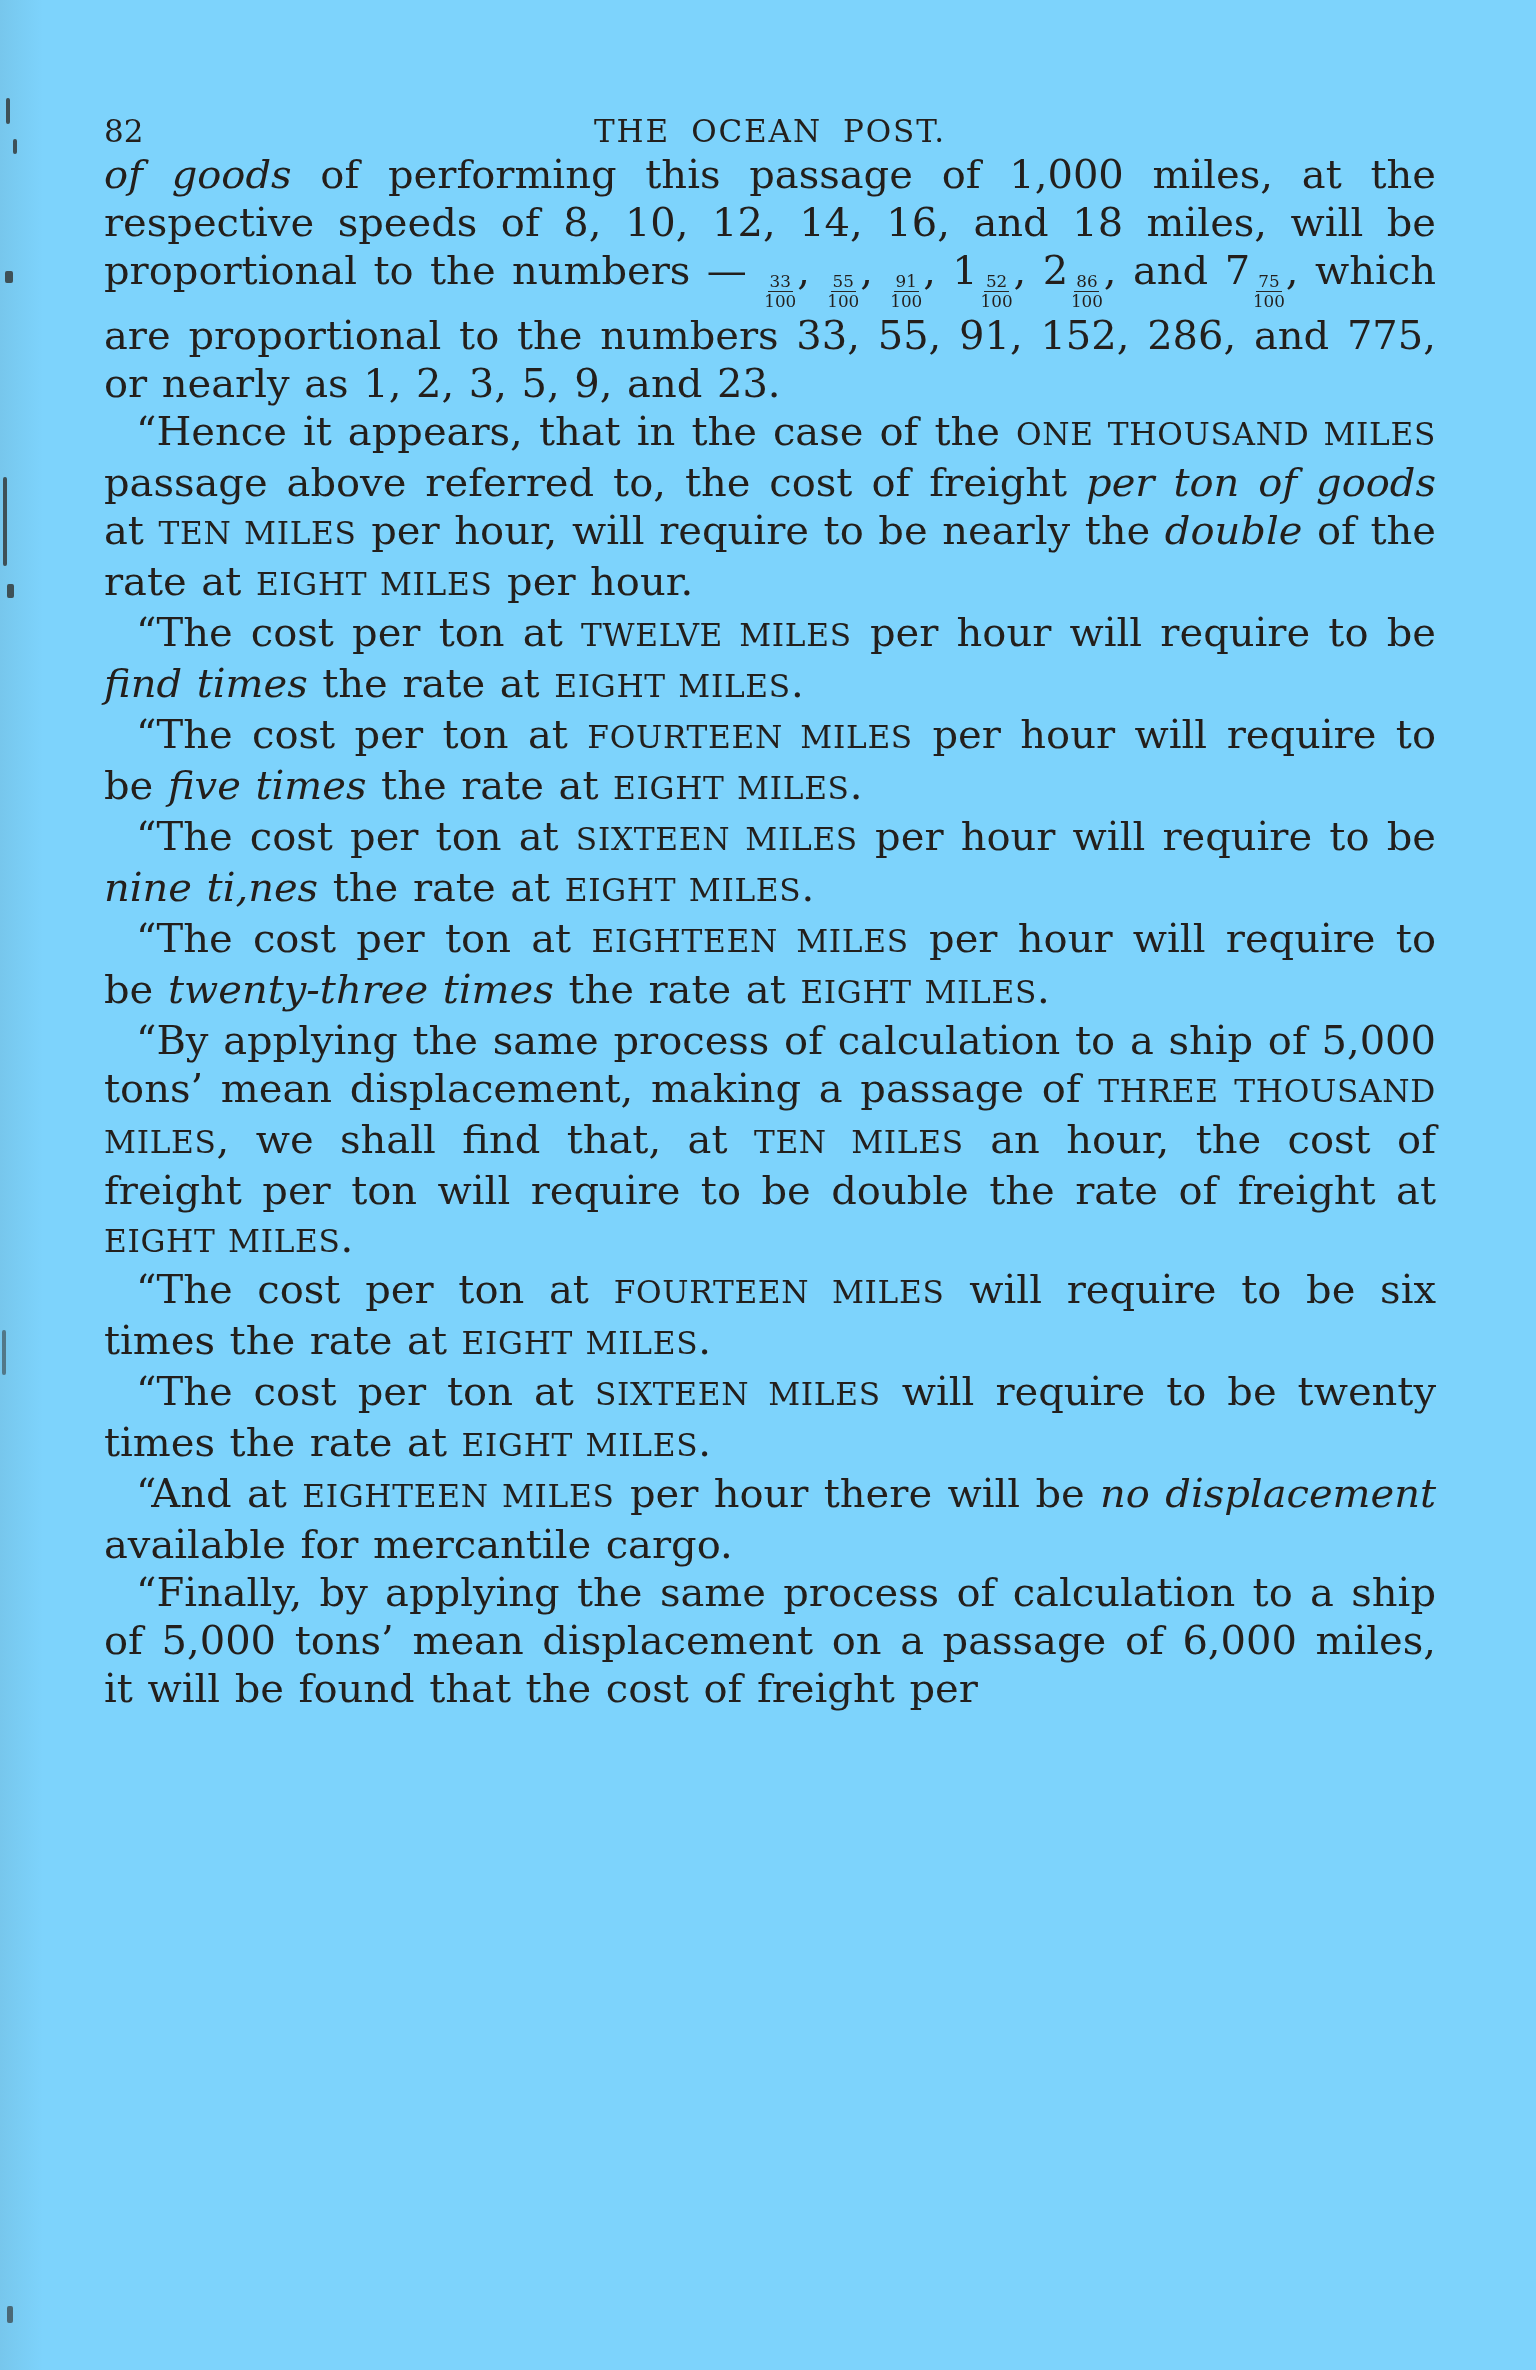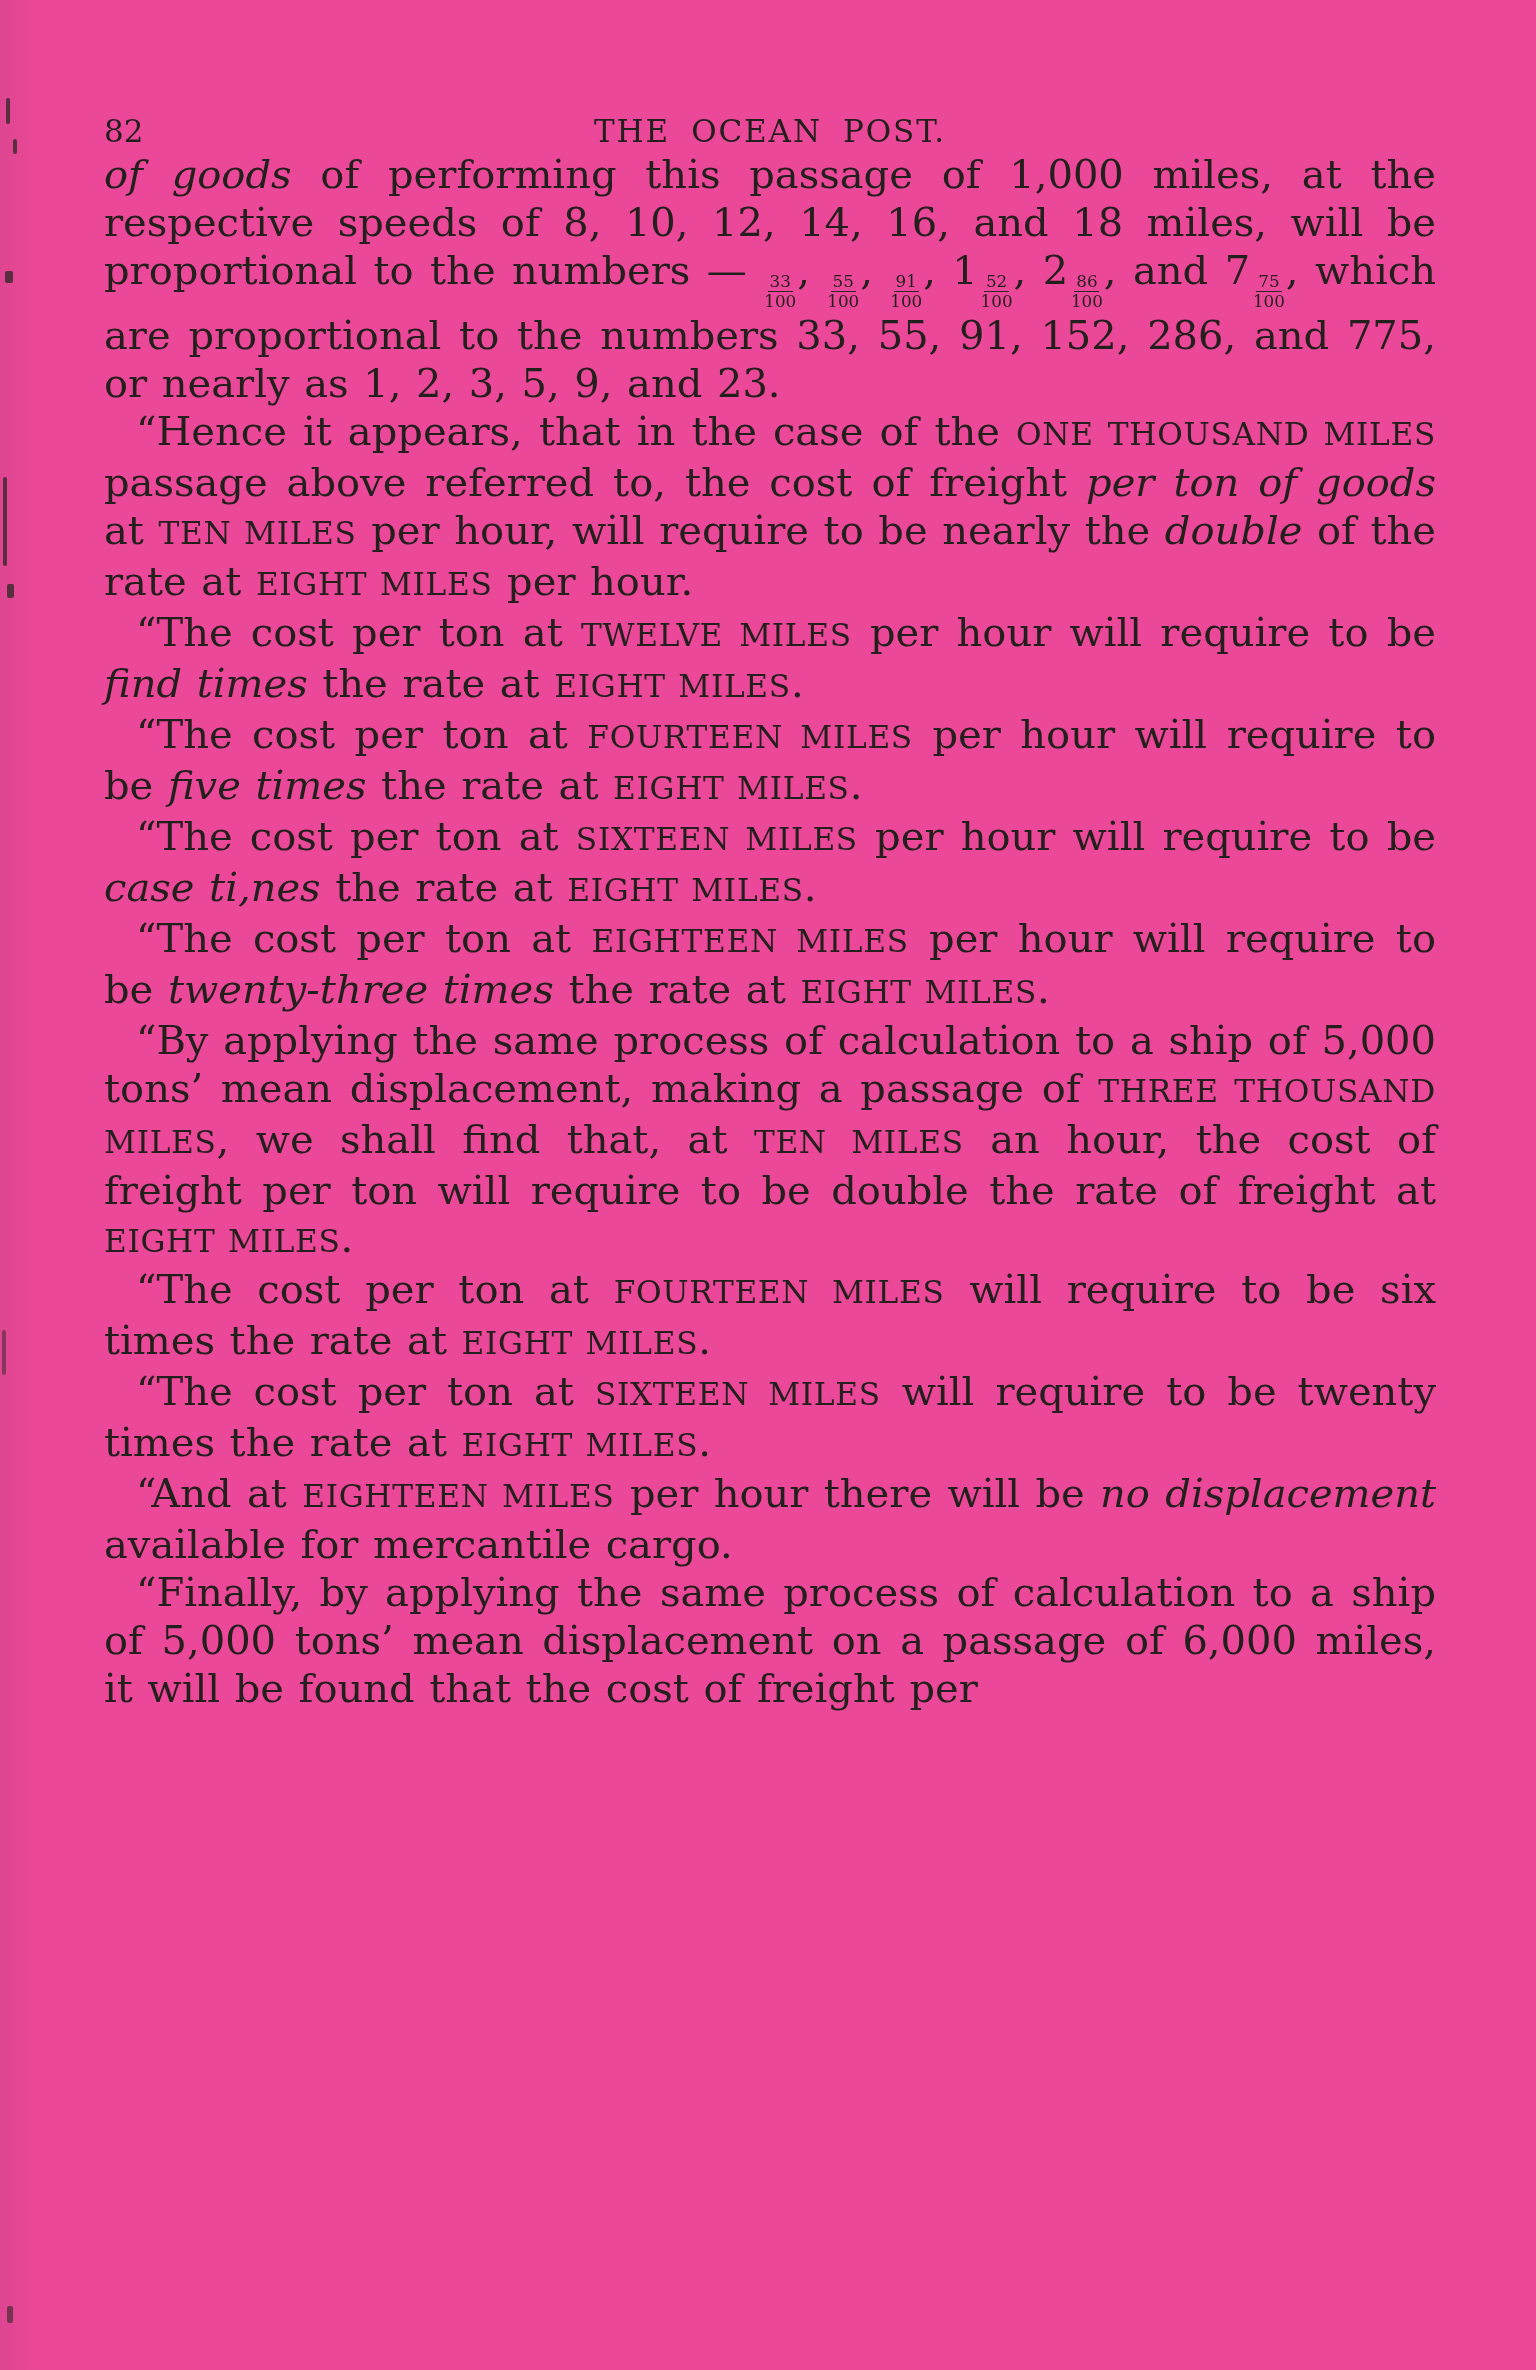--- a/index.html
+++ b/index.html
@@ -2,21 +2,21 @@
 <html style="font-size:15px"><head>
 <meta charset="utf-8">
 <title>The Ocean Post — page 82</title>
 <style>
   html, body { margin: 0; padding: 0; background: #d8d5cf; }
   .page {
     position: relative;
     width: 1536px;
     height: 2371px;
     margin: 0 auto;
-    background: #ec4899;
+    background: #7dd3fc;
     overflow: hidden;
     font-family: "DejaVu Serif", "Liberation Serif", serif;
     color: #231f1c;
   }
   
   .page::before {
     content: "";
     position: absolute;
     left: 0; top: 0; bottom: 0;
     width: 43px;
@@ -128,21 +128,21 @@
             </span></span><span class="rm">, </span><span class="frac"><span class="whole">2</span><span class="stack">
               <span class="num">86</span>
               <span class="den">100</span>
             </span></span><span class="rm">, and </span><span class="frac"><span class="whole">7</span><span class="stack">
               <span class="num">75</span>
               <span class="den">100</span>
             </span></span><span class="rm">, which are proportional to the numbers 33, 55, 91, 152, 286, and 775, or nearly as 1, 2, 3, 5, 9, and 23.</span></p>
         <p class="para indent"><span class="rm">“Hence it appears, that in the case of the </span><span class="sc">ONE THOUSAND MILES</span><span class="rm"> passage above referred to, the cost of freight </span><span class="it">per ton of goods</span><span class="rm"> at </span><span class="sc">TEN MILES</span><span class="rm"> per hour, will require to be nearly the </span><span class="it">double</span><span class="rm"> of the rate at </span><span class="sc">EIGHT MILES</span><span class="rm"> per hour.</span></p>
         <p class="para indent"><span class="rm">“The cost per ton at </span><span class="sc">TWELVE MILES</span><span class="rm"> per hour will require to be </span><span class="it">find times</span><span class="rm"> the rate at </span><span class="sc">EIGHT MILES</span><span class="rm">.</span></p>
         <p class="para indent"><span class="rm">“The cost per ton at </span><span class="sc">FOURTEEN MILES</span><span class="rm"> per hour will require to be </span><span class="it">five times</span><span class="rm"> the rate at </span><span class="sc">EIGHT MILES</span><span class="rm">.</span></p>
-        <p class="para indent"><span class="rm">“The cost per ton at </span><span class="sc">SIXTEEN MILES</span><span class="rm"> per hour will require to be </span><span class="it">case ti,nes</span><span class="rm"> the rate at </span><span class="sc">EIGHT MILES</span><span class="rm">.</span></p>
+        <p class="para indent"><span class="rm">“The cost per ton at </span><span class="sc">SIXTEEN MILES</span><span class="rm"> per hour will require to be </span><span class="it">nine ti,nes</span><span class="rm"> the rate at </span><span class="sc">EIGHT MILES</span><span class="rm">.</span></p>
         <p class="para indent"><span class="rm">“The cost per ton at </span><span class="sc">EIGHTEEN MILES</span><span class="rm"> per hour will require to be </span><span class="it">twenty-three times</span><span class="rm"> the rate at </span><span class="sc">EIGHT MILES</span><span class="rm">.</span></p>
         <p class="para indent"><span class="rm">“By applying the same process of calculation to a ship of 5,000 tons’ mean displacement, making a passage of </span><span class="sc">THREE THOUSAND MILES</span><span class="rm">, we shall find that, at </span><span class="sc">TEN MILES</span><span class="rm"> an hour, the cost of freight per ton will require to be double the rate of freight at </span><span class="sc">EIGHT MILES</span><span class="rm">.</span></p>
         <p class="para indent"><span class="rm">“The cost per ton at </span><span class="sc">FOURTEEN MILES</span><span class="rm"> will require to be six times the rate at </span><span class="sc">EIGHT MILES</span><span class="rm">.</span></p>
         <p class="para indent"><span class="rm">“The cost per ton at </span><span class="sc">SIXTEEN MILES</span><span class="rm"> will require to be twenty times the rate at </span><span class="sc">EIGHT MILES</span><span class="rm">.</span></p>
         <p class="para indent"><span class="rm">“And at </span><span class="sc">EIGHTEEN MILES</span><span class="rm"> per hour there will be </span><span class="it">no displacement</span><span class="rm"> available for mercantile cargo.</span></p>
         <p class="para indent"><span class="rm">“Finally, by applying the same process of calculation to a ship of 5,000 tons’ mean displacement on a passage of 6,000 miles, it will be found that the cost of freight per</span></p>
       </main>
   </div>
 </div>
 

